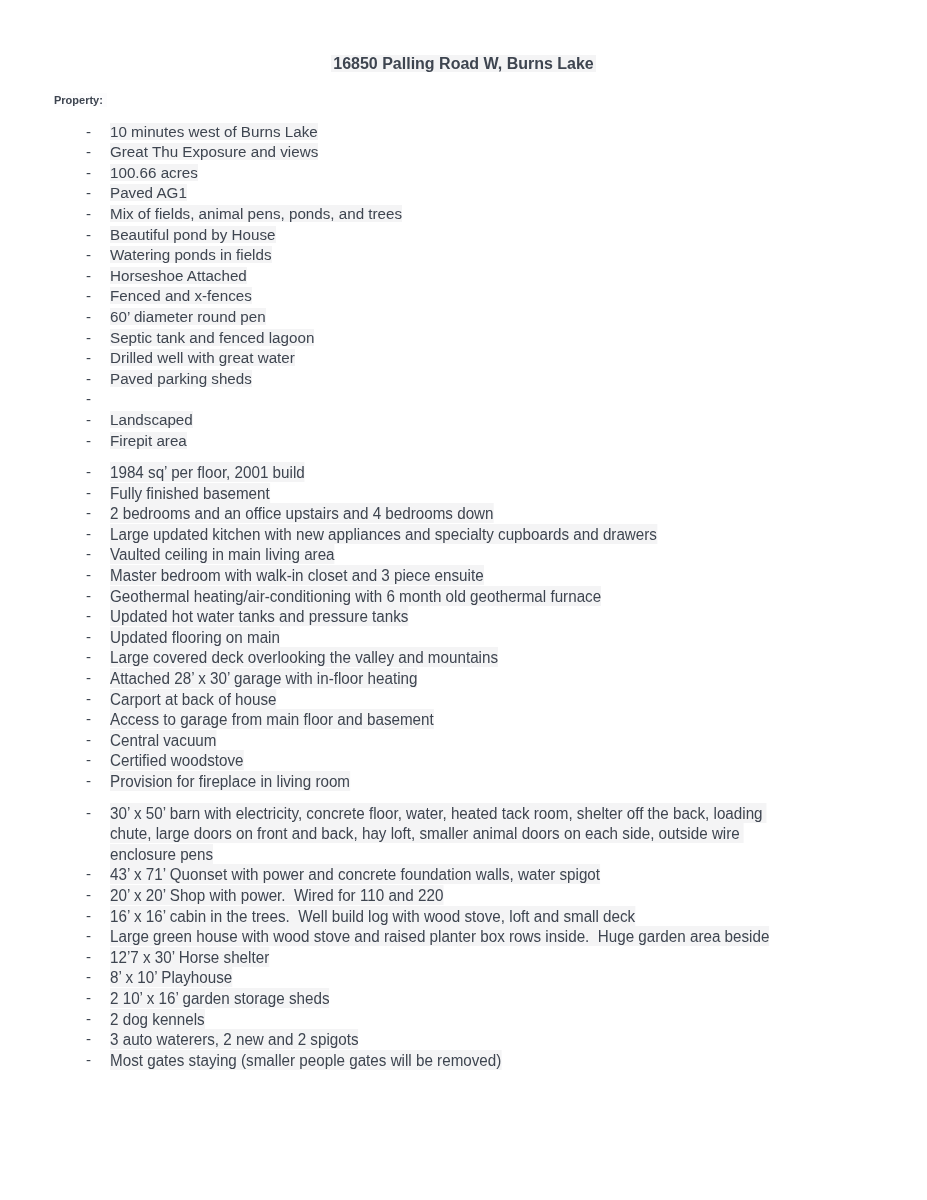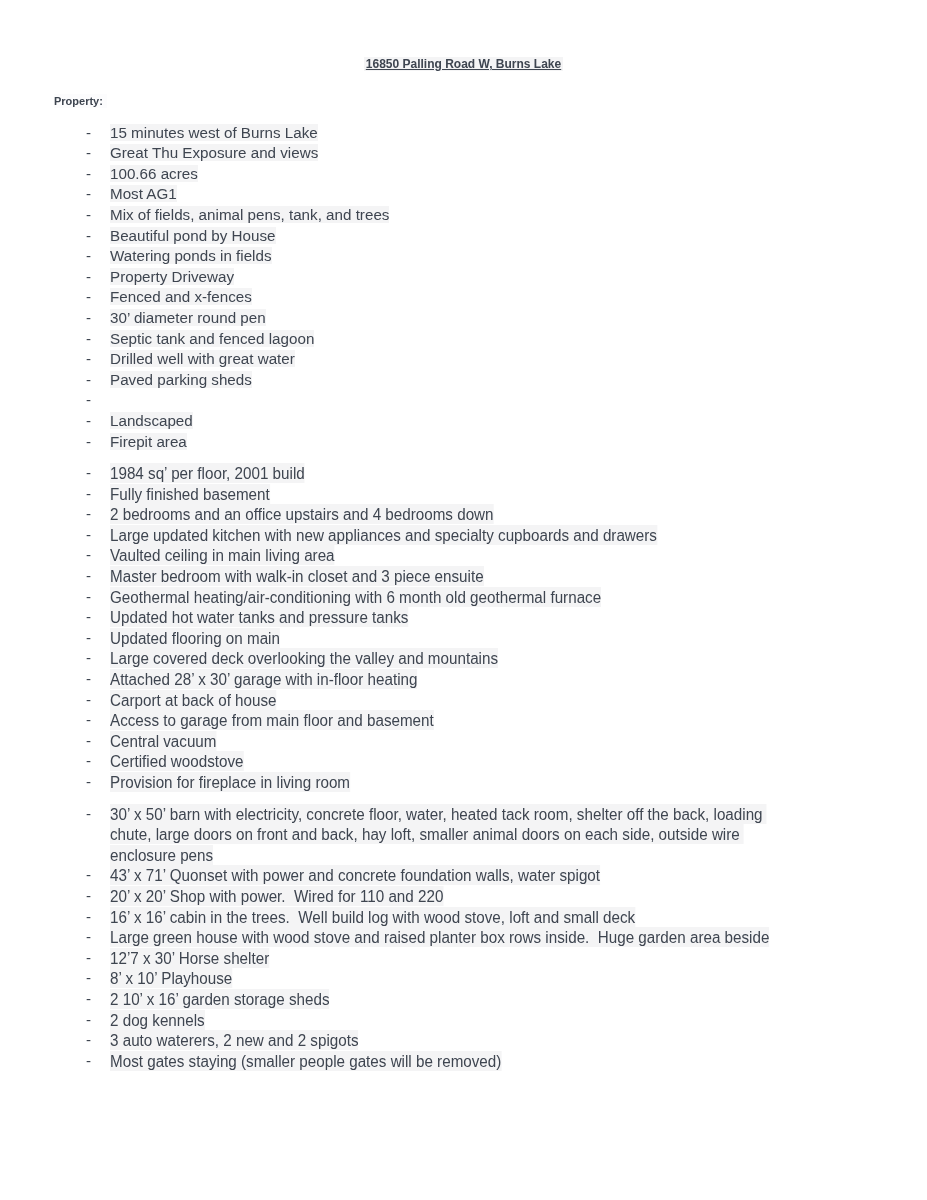--- a/index.html
+++ b/index.html
@@ -40,26 +40,25 @@
     vertical-align: 10px;
   }
   
   .doc { position: relative; z-index: 1; }
   .title-row {
     padding-top: 54px;
     margin-bottom: 17px;
     text-align: center;
   }
   .title {
-    font-size: 12px;
+    font-size: 16px;
     font-weight: bold;
     line-height: 19px;
     background: #f4f4f5;
     padding: 0 2px;
-    text-decoration: underline;
   }
   h2.heading {
     margin: 0 0 11px 54px;
     font-size: 11px;
     font-weight: bold;
     line-height: 20.6px;
   }
   .hl-head {
     background: rgba(252, 252, 253, 0.95);
     padding: 1px 4px 1px 0;
@@ -98,57 +97,57 @@
   <div class="doc">
     <div class="title-row">
       <span class="title">16850 Palling Road W, Burns Lake</span>
     </div>
     <main id="sections">
         <section>
           <h2 class="heading"><span class="hl-head">Property:</span></h2>
           <ul class="items">
             <li>
               <span class="dash">-</span>
-              <div class="txt"><span class="hl">15 minutes west of Burns Lake</span></div>
+              <div class="txt"><span class="hl">10 minutes west of Burns Lake</span></div>
             </li>
             <li>
               <span class="dash">-</span>
               <div class="txt"><span class="hl">Great Thu Exposure and views</span></div>
             </li>
             <li>
               <span class="dash">-</span>
               <div class="txt"><span class="hl">100.66 acres</span></div>
             </li>
             <li>
               <span class="dash">-</span>
-              <div class="txt"><span class="hl">Most AG1</span></div>
-            </li>
-            <li>
-              <span class="dash">-</span>
-              <div class="txt"><span class="hl">Mix of fields, animal pens, tank, and trees</span></div>
+              <div class="txt"><span class="hl">Paved AG1</span></div>
+            </li>
+            <li>
+              <span class="dash">-</span>
+              <div class="txt"><span class="hl">Mix of fields, animal pens, ponds, and trees</span></div>
             </li>
             <li>
               <span class="dash">-</span>
               <div class="txt"><span class="hl">Beautiful pond by House</span></div>
             </li>
             <li>
               <span class="dash">-</span>
               <div class="txt"><span class="hl">Watering ponds in fields</span></div>
             </li>
             <li>
               <span class="dash">-</span>
-              <div class="txt"><span class="hl">Property Driveway</span></div>
+              <div class="txt"><span class="hl">Horseshoe Attached</span></div>
             </li>
             <li>
               <span class="dash">-</span>
               <div class="txt"><span class="hl">Fenced and x-fences</span></div>
             </li>
             <li>
               <span class="dash">-</span>
-              <div class="txt"><span class="hl">30’ diameter round pen</span></div>
+              <div class="txt"><span class="hl">60’ diameter round pen</span></div>
             </li>
             <li>
               <span class="dash">-</span>
               <div class="txt"><span class="hl">Septic tank and fenced lagoon</span></div>
             </li>
             <li>
               <span class="dash">-</span>
               <div class="txt"><span class="hl">Drilled well with great water</span></div>
             </li>
             <li>

